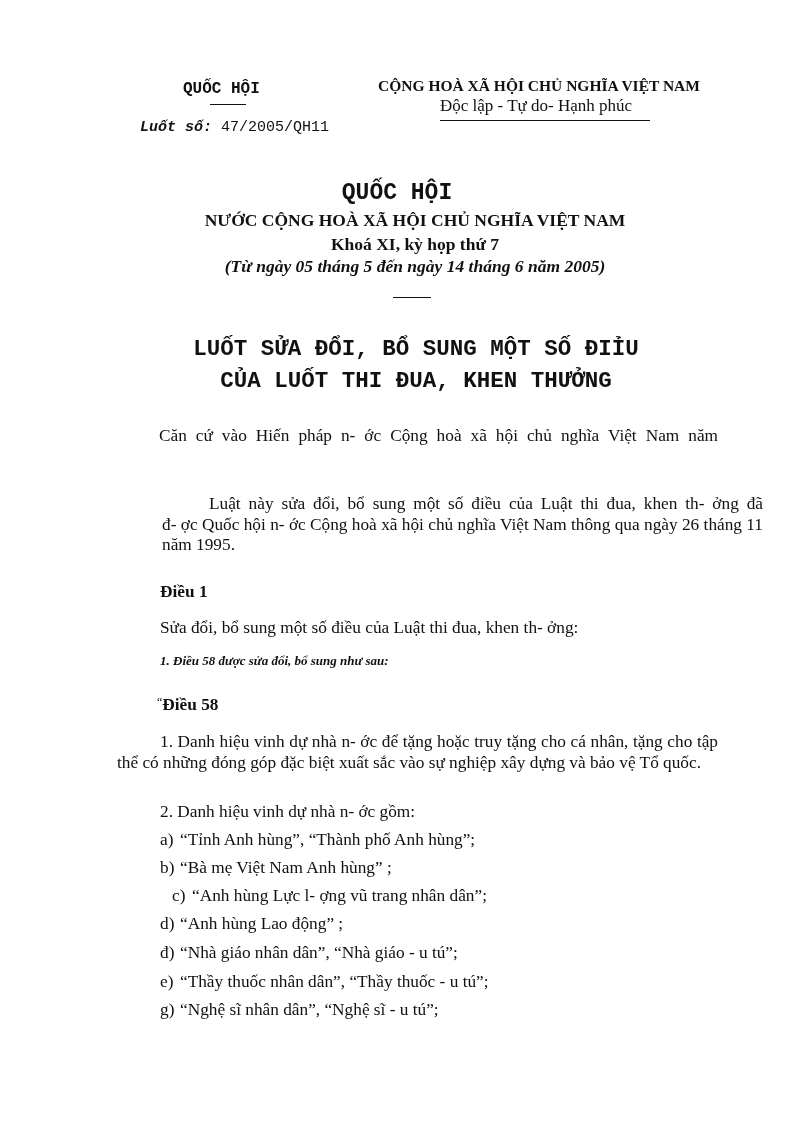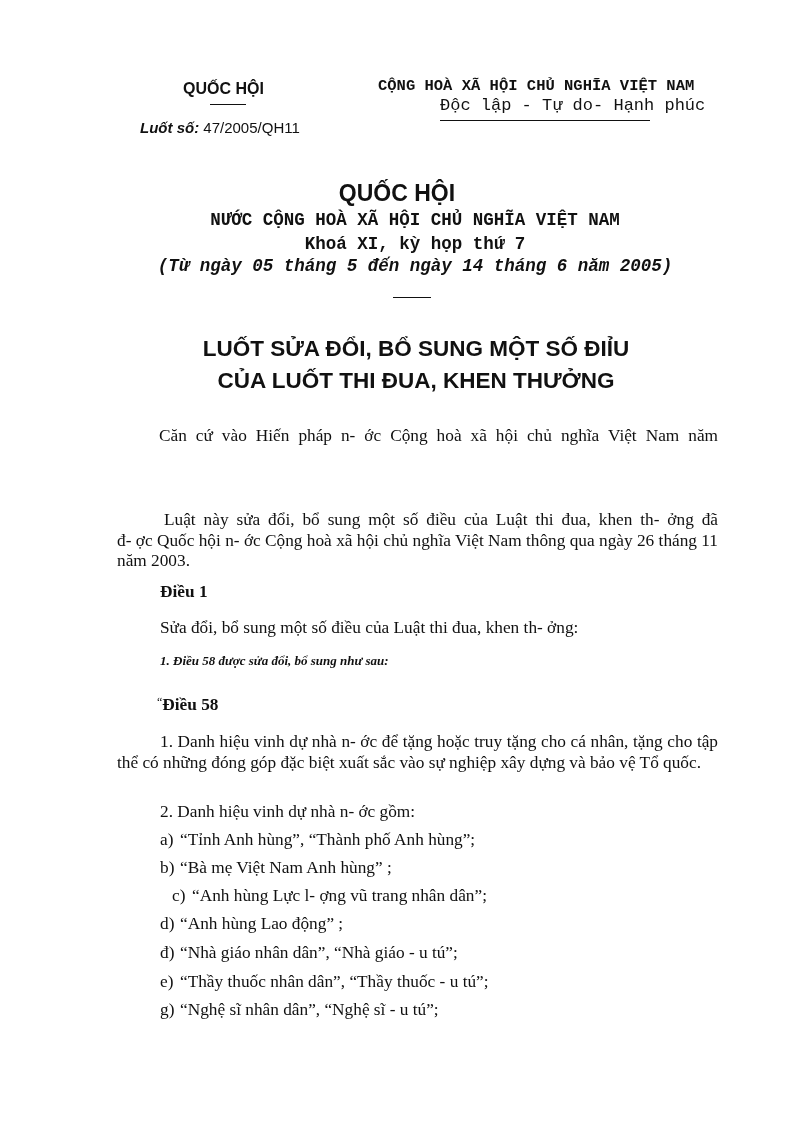--- a/index.html
+++ b/index.html
@@ -1,19 +1,19 @@
 <!DOCTYPE html>
 <html><head>
   <meta charset="utf-8">
   <style>
     html, body { margin: 0; padding: 0; background: #ffffff; }
     body { width: 794px; height: 1123px; position: relative; overflow: hidden; color: #111; }
     .abs { position: absolute; white-space: nowrap; }
-    .sans { font-family: Liberation Sans, sans-serif; }
-    .serif { font-family: Liberation Mono, monospace; }
+    .sans { font-family: Liberation Mono, monospace; }
+    .serif { font-family: Liberation Serif, serif; }
     .b { font-weight: bold; }
     .i { font-style: italic; }
     .center { text-align: center; }
     .rule { position: absolute; height: 1px; background: #111; }
     .para { position: absolute; left: 117px; width: 601px; font-family: "Liberation Serif", serif; font-size: 17.3px; line-height: 20.5px; text-align: justify; }
     .line { position: absolute; font-family: "Liberation Serif", serif; font-size: 17.3px; white-space: nowrap; }
   </style>
 </head>
 <body>
 
@@ -30,23 +30,23 @@
 <div class="abs serif b center" style="left:0; width:830px; top:234px; font-size:17.5px;">Khoá XI, kỳ họp thứ 7</div>
 <div class="abs serif b i center" style="left:0; width:830px; top:256px; font-size:17.5px;">(Từ ngày 05 tháng 5 đến ngày 14 tháng 6 năm 2005)</div>
 <div class="rule" style="left:393px; top:297px; width:38px;"></div>
 
 <div class="abs sans b center" style="left:0; width:832px; top:336px; font-size:22.5px;">LUỐT SỬA ĐỔI, BỔ SUNG MỘT SỐ ĐIỈU</div>
 <div class="abs sans b center" style="left:0; width:832px; top:368px; font-size:22.5px;">CỦA LUỐT THI ĐUA, KHEN THƯỞNG</div>
 
 <div class="para" style="top:426px;">
   <div style="text-align:justify; text-align-last:justify; padding-left:42px;">Căn cứ vào Hiến pháp n- ớc Cộng hoà xã hội chủ nghĩa Việt Nam năm</div>
 </div>
-<div class="para" style="top:510px;">
+<div class="para" style="top:494px;margin-left:45px;">
   <div style="text-align:justify; text-align-last:justify; padding-left:47px;">Luật này sửa đổi, bổ sung một số điều của Luật thi đua, khen th- ởng đã</div>
-  <div>đ- ợc Quốc hội n- ớc Cộng hoà xã hội chủ nghĩa Việt Nam thông qua ngày 26 tháng 11 năm 2003.</div>
+  <div>đ- ợc Quốc hội n- ớc Cộng hoà xã hội chủ nghĩa Việt Nam thông qua ngày 26 tháng 11 năm 1995.</div>
 </div>
 
 <div class="line b" style="left:160px; top:582px;">Điều 1</div>
 <div class="line" style="left:160px; top:618px;">Sửa đổi, bổ sung một số điều của Luật thi đua, khen th- ởng:</div>
 <div class="line b i" style="left:160px; top:653px; font-size:13px;">1. Điều 58 được sửa đổi, bổ sung như sau:</div>
 
 <div class="line b" style="left:157px; top:695px;text-align:right;"><span style="font-weight:normal; font-size:12px; vertical-align:4px;">“</span><span>Điều 58</span></div>
 
 <div class="para" style="top:732px;">
   <div style="text-indent:43px;">1. Danh hiệu vinh dự nhà n- ớc để tặng hoặc truy tặng cho cá nhân, tặng cho tập thể có những đóng góp đặc biệt xuất sắc vào sự nghiệp xây dựng và bảo vệ Tổ quốc.</div>

